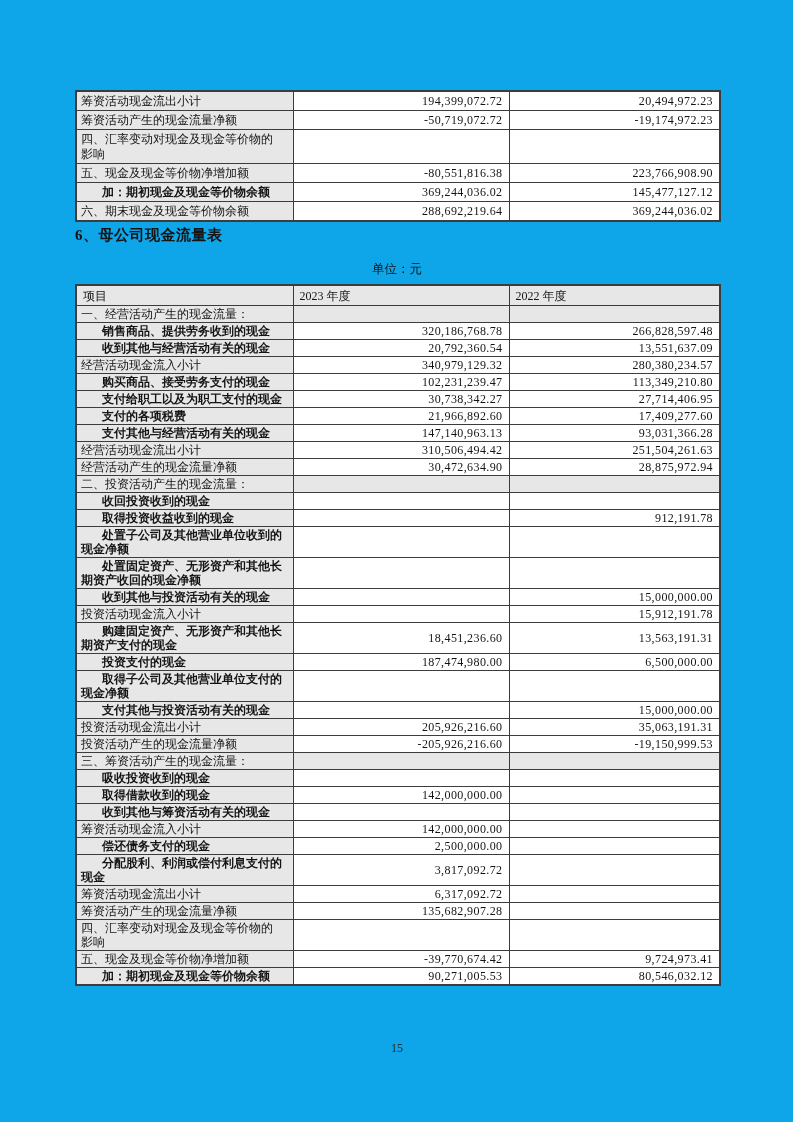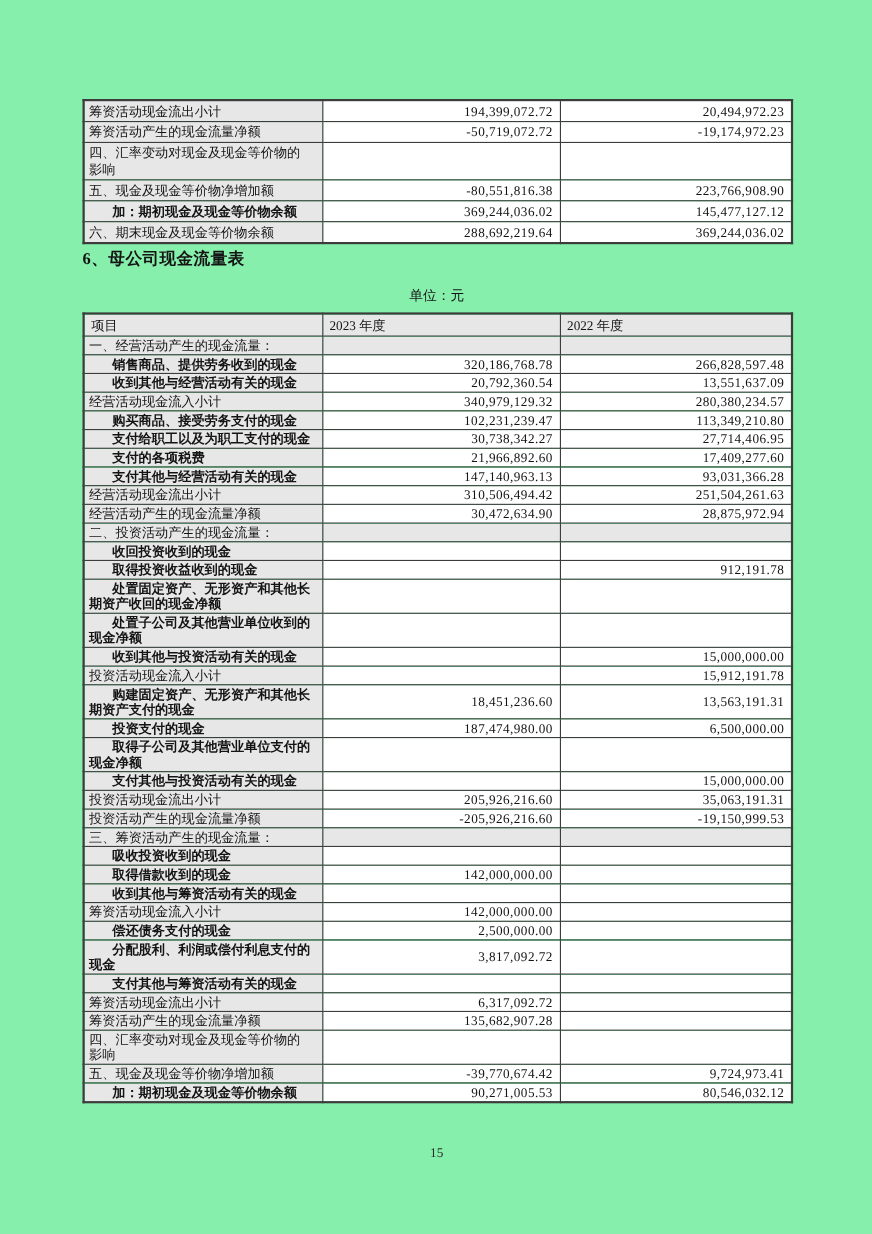--- a/index.html
+++ b/index.html
@@ -1,21 +1,21 @@
 <!DOCTYPE html>
 <html><head>
 <meta charset="utf-8">
 <style>
   html,body{margin:0;padding:0;background:#ffffff;}
   body{
     width:793px;height:1122px;
     font-family:"Liberation Serif","DejaVu Serif",serif;
     color:#141414;
   }
-  .page{position:relative;width:793px;height:1122px;background:#86efac;overflow:hidden;}
+  .page{position:relative;width:793px;height:1122px;background:#0ea5e9;overflow:hidden;}
 
   table.fin{
     border-collapse:collapse;
     table-layout:fixed;
     width:644px;
     border:2px solid #3c3c3c;
   }
   table.fin td, table.fin th{
     border:1px solid #3c3c3c;
     font-size:12px;
@@ -183,26 +183,26 @@
           <td class="item ind">收回投资收到的现金</td>
           <td class="num"></td>
           <td class="num"></td>
         </tr>
         <tr>
           <td class="item ind">取得投资收益收到的现金</td>
           <td class="num"></td>
           <td class="num">912,191.78</td>
         </tr>
         <tr>
+          <td class="item ind">处置子公司及其他营业单位收到的现金净额</td>
+          <td class="num"></td>
+          <td class="num"></td>
+        </tr>
+        <tr>
           <td class="item ind">处置固定资产、无形资产和其他长期资产收回的现金净额</td>
-          <td class="num"></td>
-          <td class="num"></td>
-        </tr>
-        <tr>
-          <td class="item ind">处置子公司及其他营业单位收到的现金净额</td>
           <td class="num"></td>
           <td class="num"></td>
         </tr>
         <tr>
           <td class="item ind">收到其他与投资活动有关的现金</td>
           <td class="num"></td>
           <td class="num">15,000,000.00</td>
         </tr>
         <tr>
           <td class="item">投资活动现金流入小计</td>
@@ -268,25 +268,20 @@
           <td class="item ind">偿还债务支付的现金</td>
           <td class="num">2,500,000.00</td>
           <td class="num"></td>
         </tr>
         <tr>
           <td class="item ind">分配股利、利润或偿付利息支付的现金</td>
           <td class="num">3,817,092.72</td>
           <td class="num"></td>
         </tr>
         <tr>
-          <td class="item ind">支付其他与筹资活动有关的现金</td>
-          <td class="num"></td>
-          <td class="num"></td>
-        </tr>
-        <tr>
           <td class="item">筹资活动现金流出小计</td>
           <td class="num">6,317,092.72</td>
           <td class="num"></td>
         </tr>
         <tr>
           <td class="item">筹资活动产生的现金流量净额</td>
           <td class="num">135,682,907.28</td>
           <td class="num"></td>
         </tr>
         <tr>

